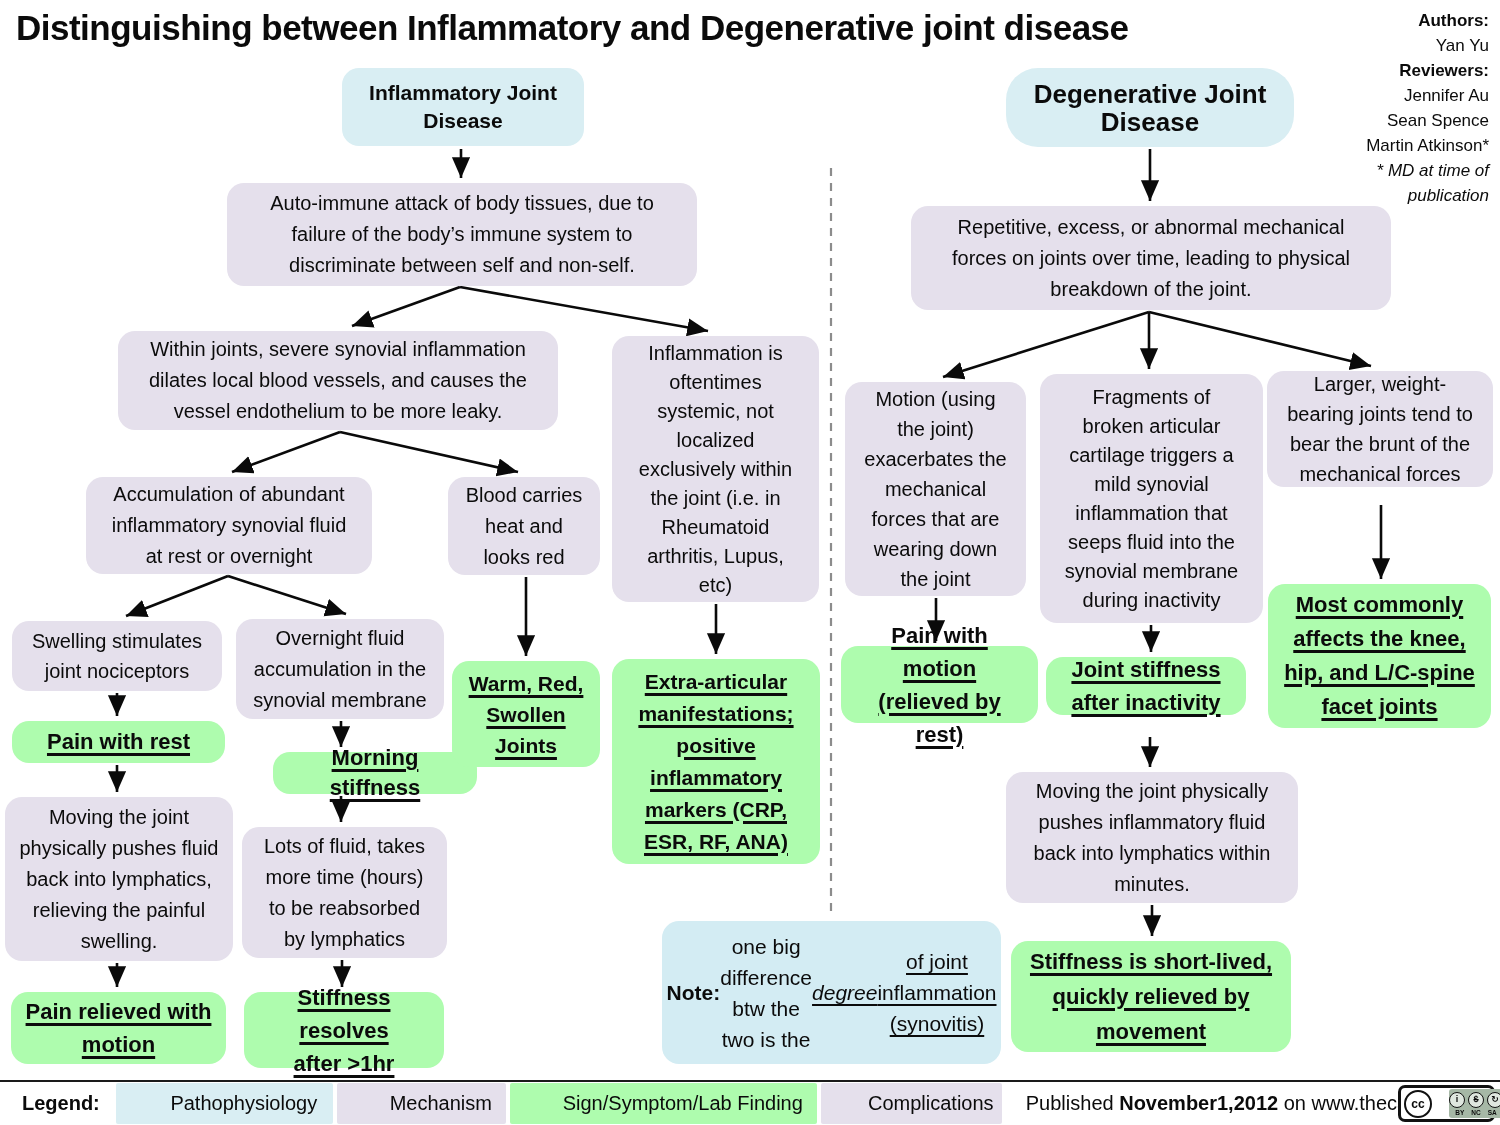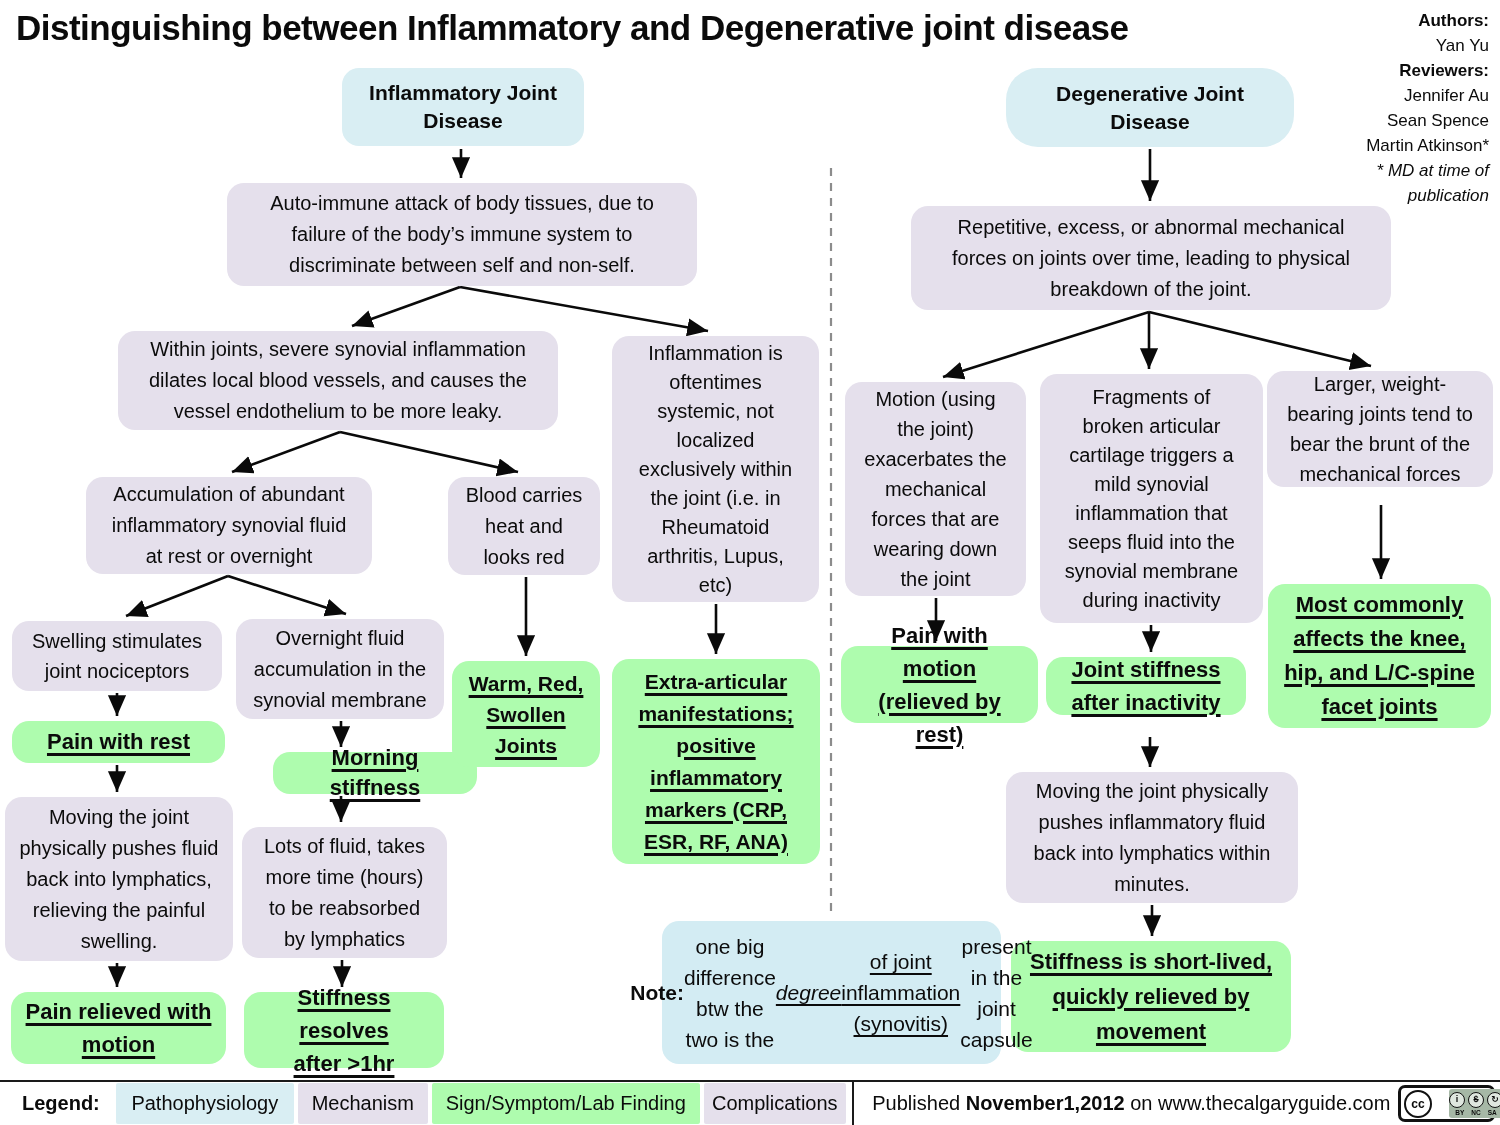--- a/index.html
+++ b/index.html
@@ -23,21 +23,21 @@
   .sign span{font-weight:700;text-decoration:underline;text-decoration-thickness:2.5px;text-underline-offset:4px;}
   #note-box{position:absolute;display:flex;align-items:center;justify-content:center;
         text-align:center;border-radius:17px;padding:4px 10px;box-sizing:border-box;}
   #note-box .b{font-weight:700;}
   #note-box .iu{font-style:italic;text-decoration:underline;text-decoration-thickness:2px;text-underline-offset:4px;}
   #note-box .u{text-decoration:underline;text-decoration-thickness:2px;text-underline-offset:4px;}
   #footer-bar{position:absolute;left:0;right:0;bottom:0;height:43px;border-top:2.5px solid #1a1a1a;
         background:#fff;display:flex;align-items:stretch;}
   #legend-label{font-weight:700;font-size:20px;display:flex;align-items:center;padding:0 14px 0 22px;}
   .legend-item{display:flex;align-items:center;justify-content:center;font-size:20px;
-        margin:1px 2px;border-radius:2px;}
+        margin:1px 2px;border-radius:2px;padding-left:39px;}
   #footer-divider{width:2.5px;background:#1a1a1a;margin-left:4px;}
   #published{display:flex;align-items:center;font-size:20px;padding-left:18px;white-space:pre;}
   #published .b{font-weight:700;}
   #cc-badge{position:absolute;right:5px;bottom:3px;width:97px;height:37px;border:3px solid #111;
         border-radius:7px;background:#fff;display:flex;align-items:center;box-sizing:border-box;padding:1px 3px;gap:17px;}
   #cc-main{width:24px;height:24px;border:2.5px solid #111;border-radius:50%;display:flex;align-items:center;
         justify-content:center;font-weight:700;font-size:12px;flex:none;}
   #cc-sub{flex:1;background:#a6b8a6;border-radius:3px;height:29px;display:flex;flex-direction:column;
         align-items:center;justify-content:center;}
   #cc-icons{display:flex;gap:3px;}
@@ -97,21 +97,21 @@
         <line x1="1152" y1="905" x2="1152" y2="936" stroke="#0a0a0a" stroke-width="2.6" marker-end="url(#ah)"></line>
       </g>
     <line id="col-divider" stroke-dasharray="8 7" x1="831" x2="831" y1="168" y2="916" stroke="#8c8c8c" stroke-width="2.2"></line>
   </svg>
 
   <div id="nodes">
       <div class="node patho head" style="left: 342px; top: 68px; width: 242px; height: 78px; font-size: 21px; line-height: 28px;">
         <span>Inflammatory Joint
 Disease</span>
       </div>
-      <div class="node patho head" style="left: 1006px; top: 68px; width: 288px; height: 79px; font-size: 21px; line-height: 28px; border-radius: 32px;">
+      <div class="node patho head" style="left: 1006px; top: 68px; width: 288px; height: 79px; font-size: 26px; line-height: 28px; border-radius: 32px;">
         <span>Degenerative Joint
 Disease</span>
       </div>
       <div class="node mech" style="left: 227px; top: 183px; width: 470px; height: 103px; font-size: 20px; line-height: 31px;">
         <span>Auto-immune attack of body tissues, due to
 failure of the body’s immune system to
 discriminate between self and non-self.</span>
       </div>
       <div class="node mech" style="left: 118px; top: 331px; width: 440px; height: 99px; font-size: 20px; line-height: 31px;">
         <span>Within joints, severe synovial inflammation
@@ -243,21 +243,20 @@
 quickly relieved by
 movement</span>
       </div>
     </div>
 
   <div id="note-box" style="left: 662px; top: 921px; width: 339px; height: 143px; font-size: 21px; line-height: 31px; background: rgb(211, 236, 243);">
       <span class="b" style="display: inline;">Note:</span>
       <span style="display: inline;"> one big difference btw the two is the </span>
       <span class="iu" style="display: inline;">degree </span>
       <span class="u" style="display: inline;"> of joint inflammation (synovitis)</span>
-      <span style="display: inline;"> present in the joint capsule</span>
     </div>
 
   <div id="footer-bar">
     <div id="legend-label">Legend:</div>
     <div id="legend-items" style="display:flex;">
         <div class="legend-item" style="background: rgb(217, 238, 243); width: 178px;">Pathophysiology</div>
         <div class="legend-item" style="background: rgb(229, 224, 236); width: 130px;">Mechanism</div>
         <div class="legend-item" style="background: rgb(174, 252, 174); width: 268px;">Sign/Symptom/Lab Finding</div>
         <div class="legend-item" style="background: rgb(229, 224, 236); width: 142px;">Complications</div>
       </div>

